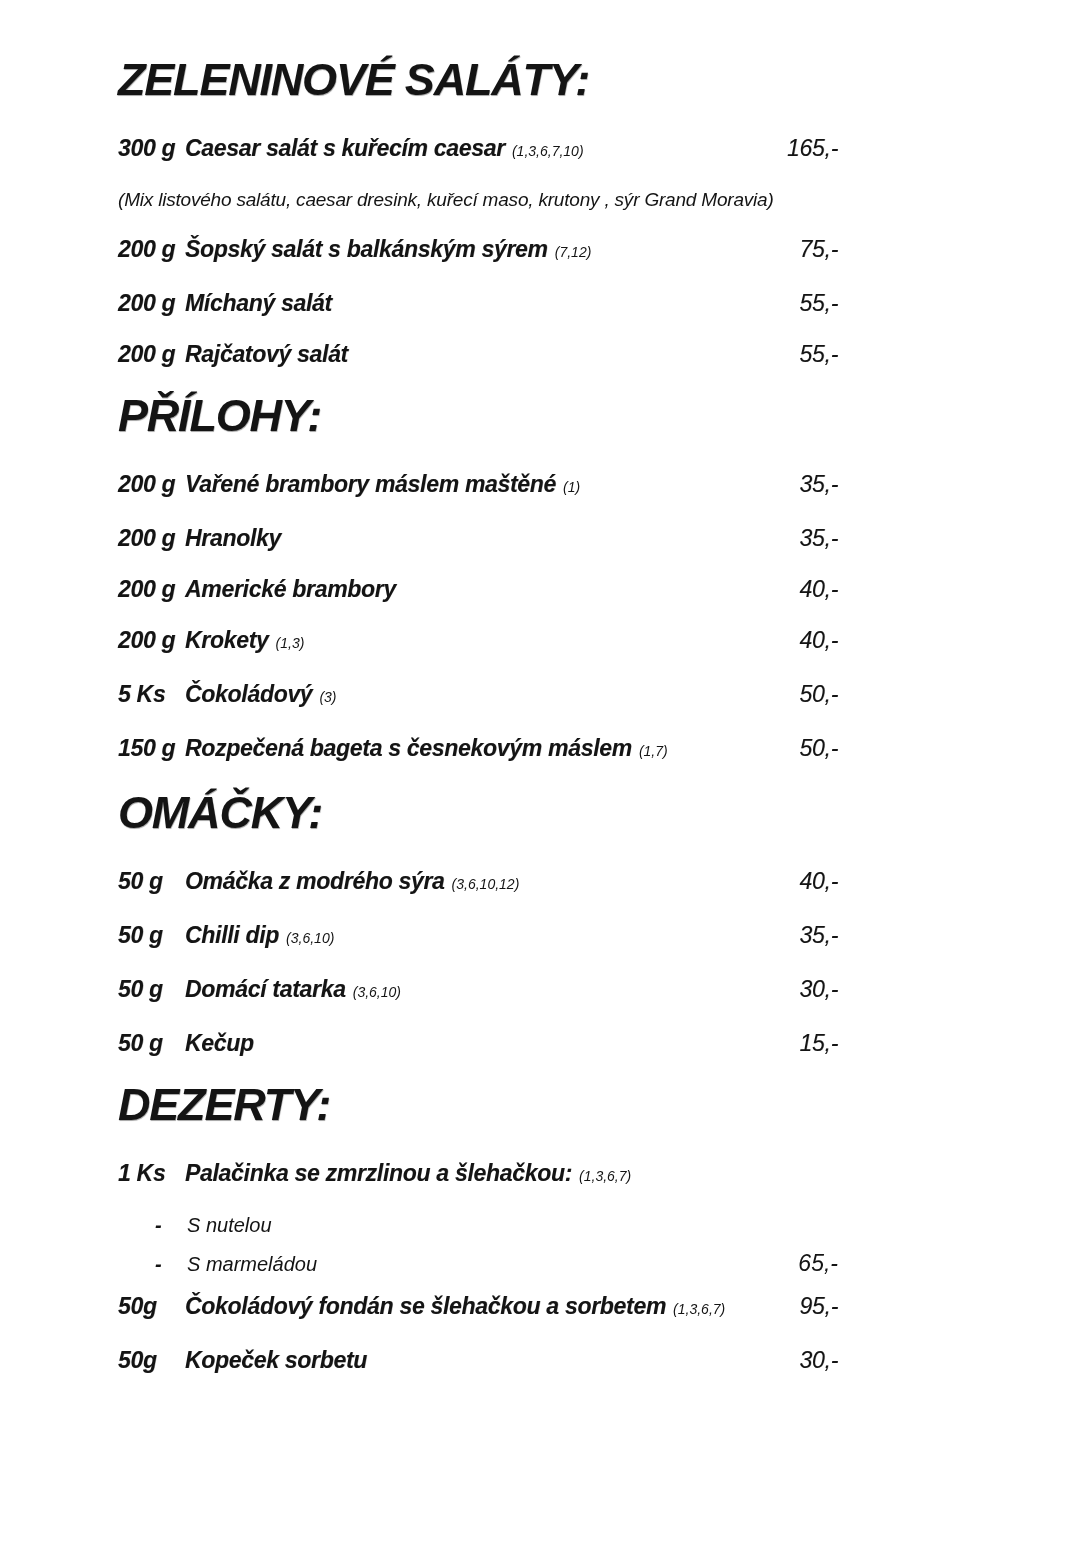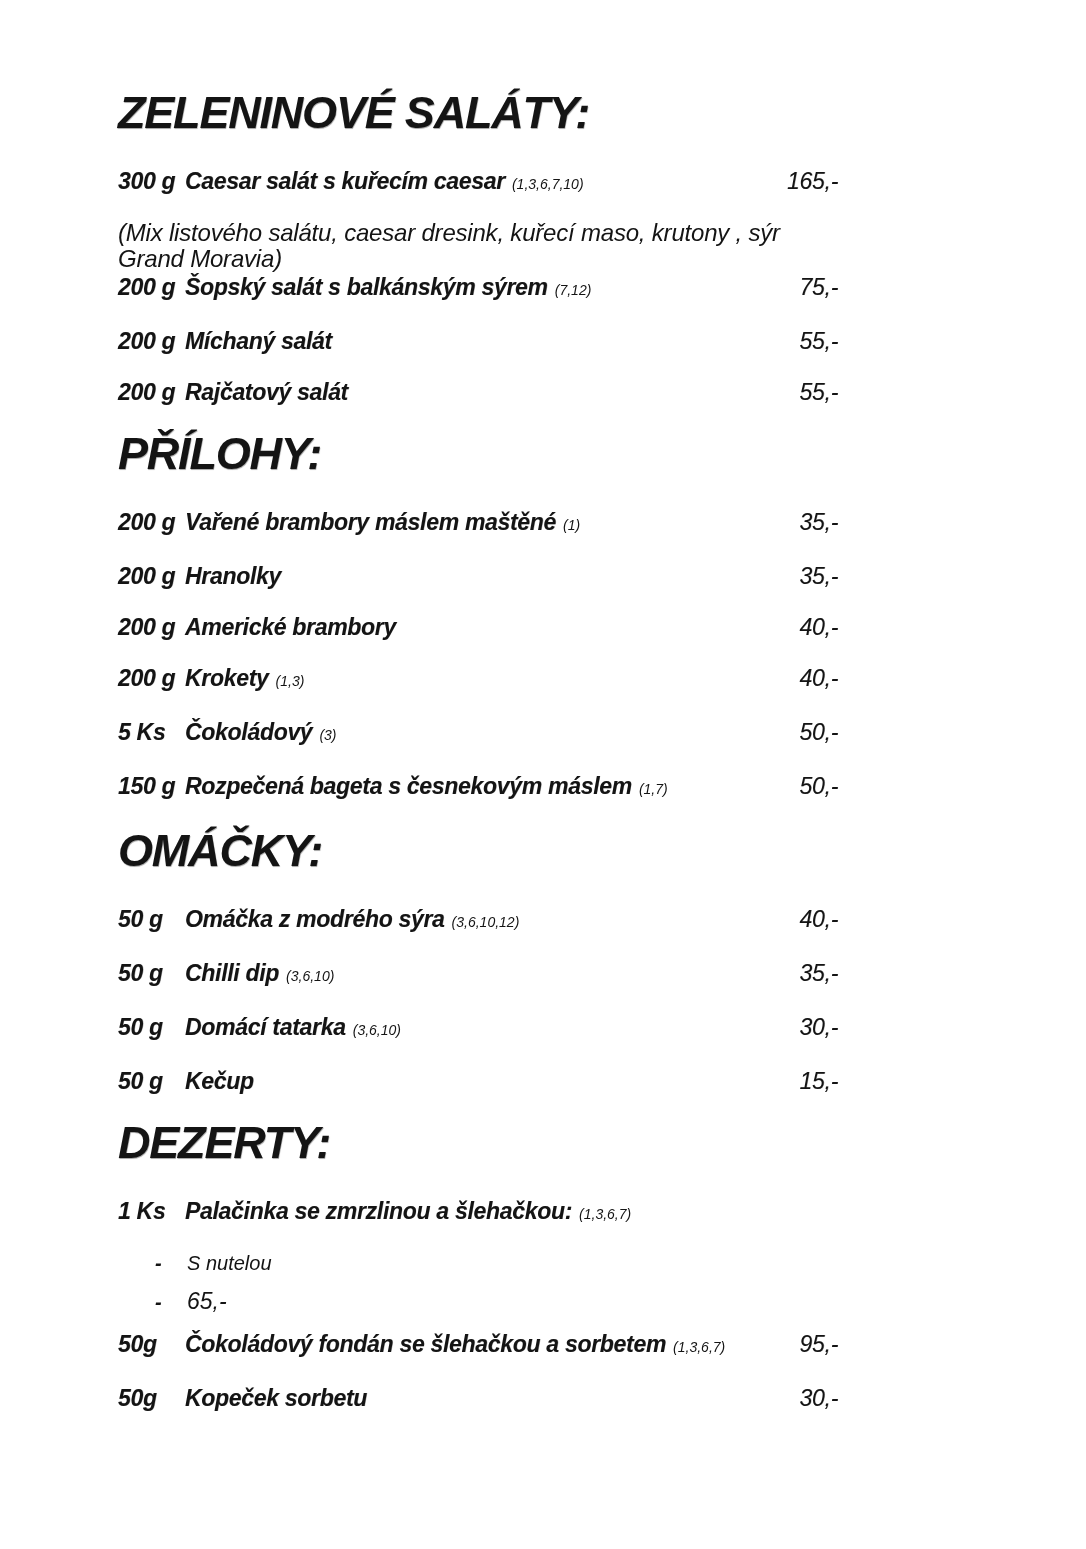--- a/index.html
+++ b/index.html
@@ -1,21 +1,21 @@
 <!DOCTYPE html>
 <html lang="cs"><head>
 <meta charset="utf-8">
 <style>
   html, body { margin: 0; padding: 0; background: #ffffff; }
   .page {
     position: relative;
     width: 958px;
     height: 1549px;
     box-sizing: border-box;
-    padding: 88px 120px 0 118px;
+    padding: 55px 120px 0 118px;
     background: #ffffff;
     color: #141414;
     font-family: "Liberation Sans", sans-serif;
     font-style: italic;
     overflow: hidden;
   }
   .sec-heading {
     font-size: 45px;
     font-weight: 700;
     line-height: 50px;
@@ -32,24 +32,25 @@
     line-height: 30px;
     letter-spacing: -0.3px;
     margin-bottom: 21px;
     text-shadow: 0.4px 0.4px 0.6px rgba(0,0,0,0.3);
   }
   .qty { width: 67px; flex-shrink: 0; white-space: nowrap; }
   .main { flex: 1; min-width: 0; }
   .alg { font-size: 14px; font-weight: 400; letter-spacing: 0; margin-left: 7px; text-shadow: none; font-style: italic; }
   .price { font-size: 23px; font-weight: 400; white-space: nowrap; }
   .desc {
-    font-size: 24px;
+    font-size: 19px;
     font-weight: 400;
     line-height: 26px;
     letter-spacing: -0.2px;
+    margin-bottom: 21px;
   }
   .subrow {
     display: flex;
     align-items: baseline;
     margin-left: 37px;
     font-size: 20px;
     font-weight: 400;
     line-height: 26px;
     margin-bottom: 12px;
   }
@@ -168,20 +169,21 @@
     </div>
 
     <div class="subrow">
       <span class="dash">-</span>
       <span class="main">S nutelou</span>
       <span class="price"></span>
     </div>
 
     <div class="subrow last">
       <span class="dash">-</span>
+      <span class="main">S marmeládou</span>
       <span class="price">65,-</span>
     </div>
 
     <div class="row">
       <span class="qty">50g</span>
       <span class="main"><span>Čokoládový fondán se šlehačkou a sorbetem</span><span class="alg">(1,3,6,7)</span></span>
       <span class="price">95,-</span>
     </div>
 
     <div class="row">

